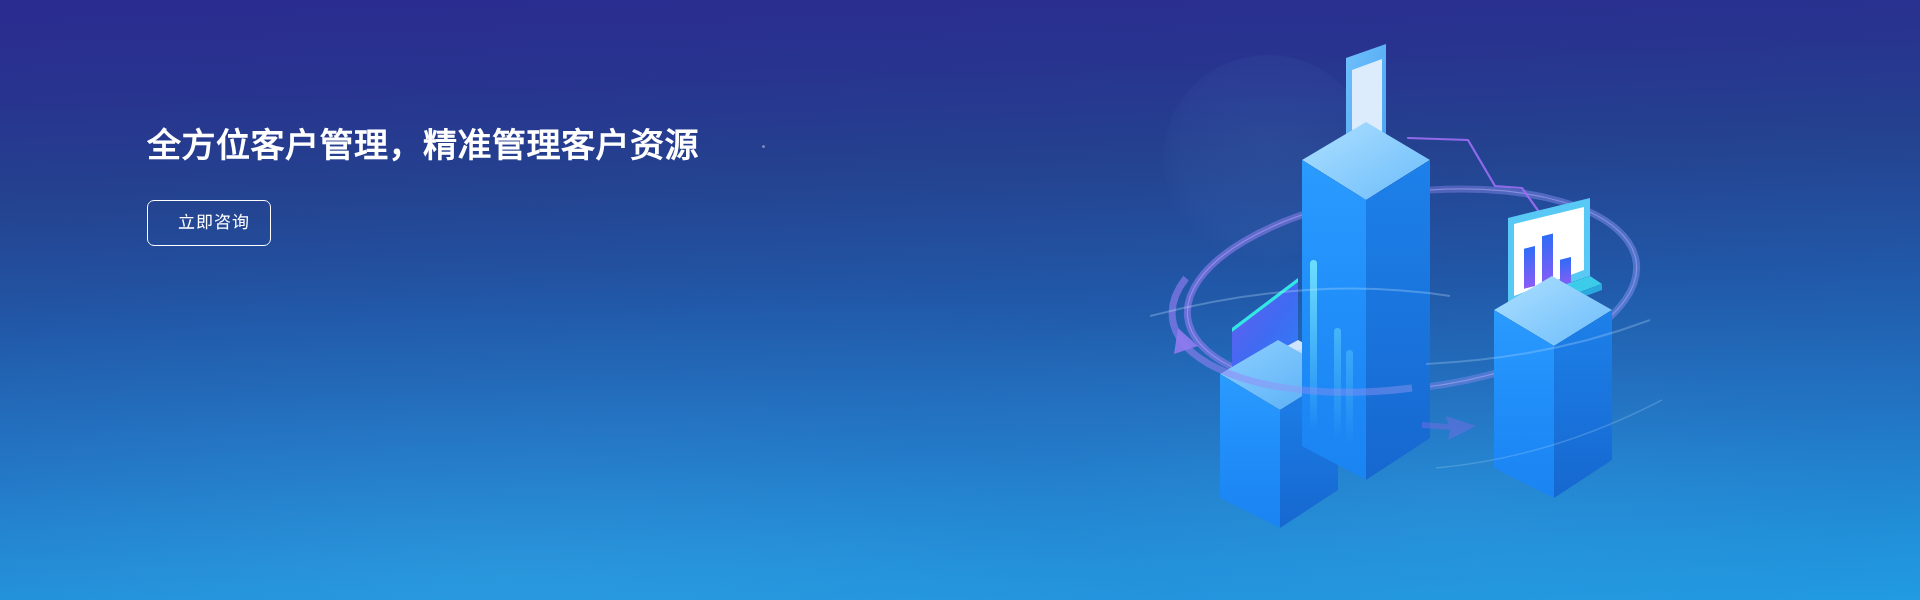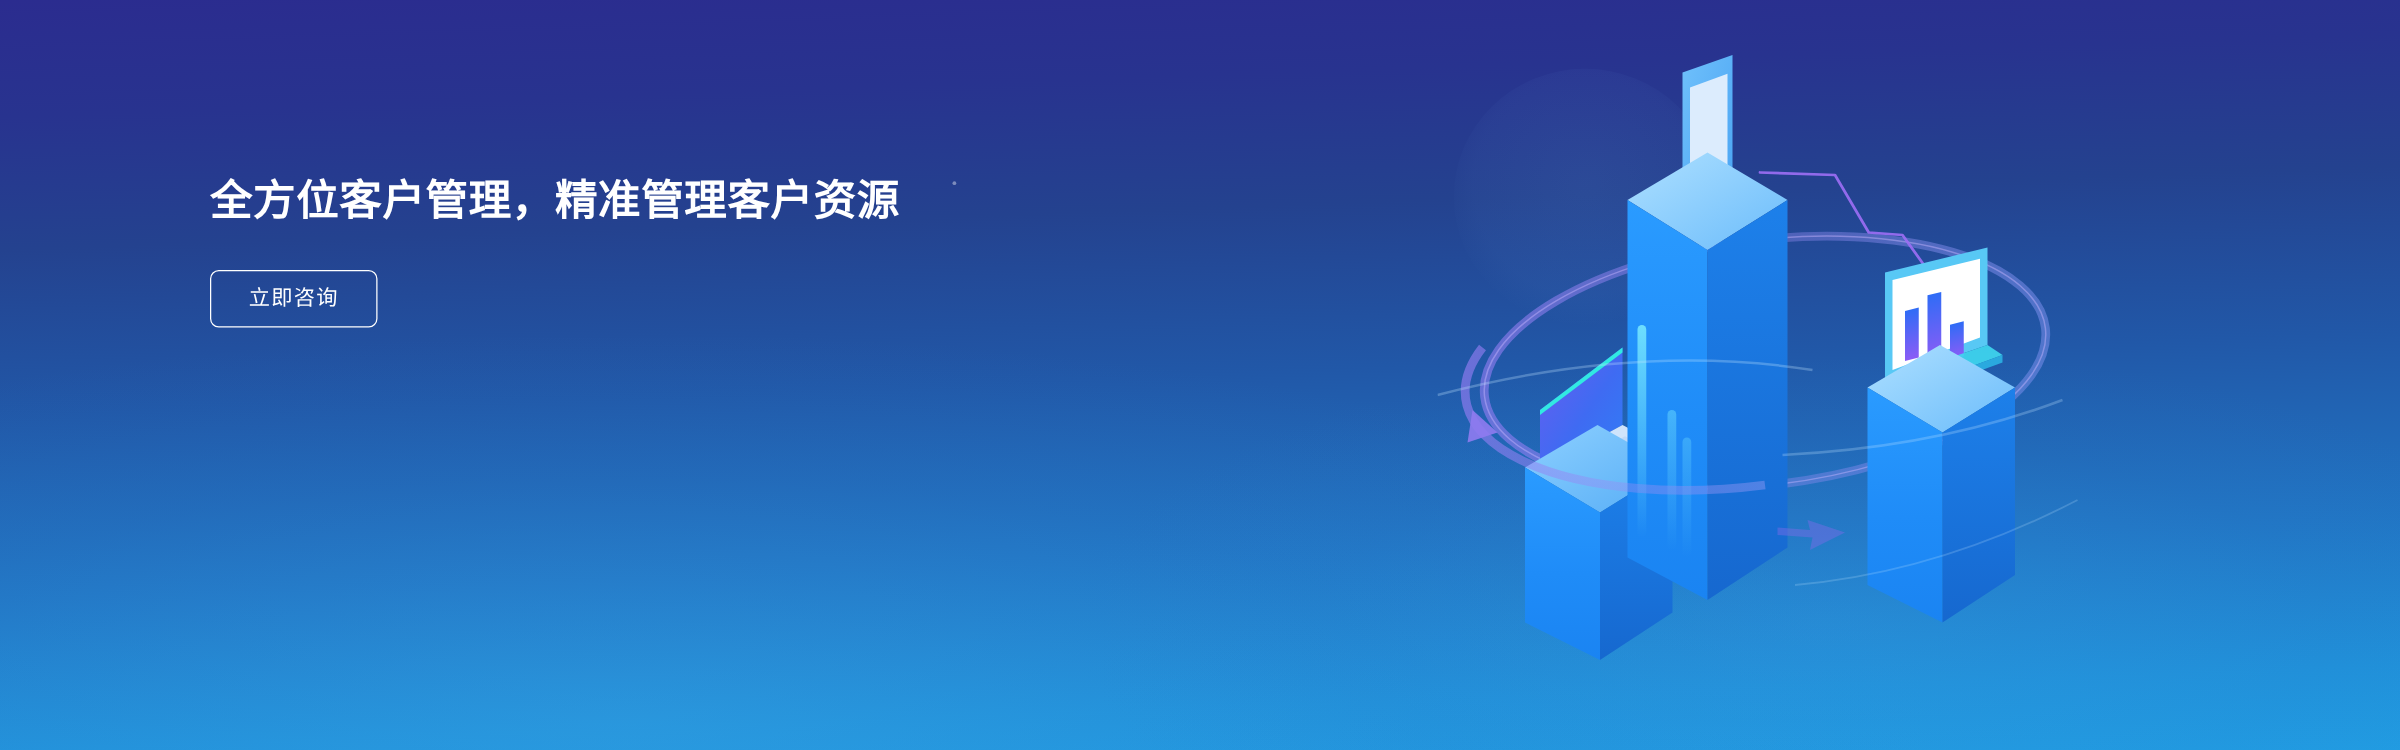--- a/index.html
+++ b/index.html
@@ -77,23 +77,22 @@
     height: 3px;
     border-radius: 50%;
     background: rgba(255,255,255,0.40);
     pointer-events: none;
   }
 
   
   .copy {
     position: absolute;
     left: 147px;
-    top: 140px;
+    top: 124px;
     width: 620px;
-    margin-left: 21px;
   }
   .headline {
     margin: 0;
     font-size: 34px;
     line-height: 1.24;
     font-weight: 700;
     color: #ffffff;
     letter-spacing: 0.5px;
     white-space: nowrap;
   }
@@ -102,21 +101,21 @@
     font-size: 16.5px;
     line-height: 1.58;
     color: #e8eefc;
     font-weight: 400;
     width: 500px;
     letter-spacing: 0.2px;
   }
   .cta {
     display: inline-block;
     margin-top: 34px;
-    padding: 13px 30px 14px 30px;
+    padding: 13px 20px 14px 30px;
     border: 1.6px solid #ffffff;
     border-radius: 7px;
     color: #ffffff;
     font-size: 17px;
     line-height: 1;
     background: transparent;
     cursor: pointer;
     letter-spacing: 1px;
     font-family: inherit;
   }

